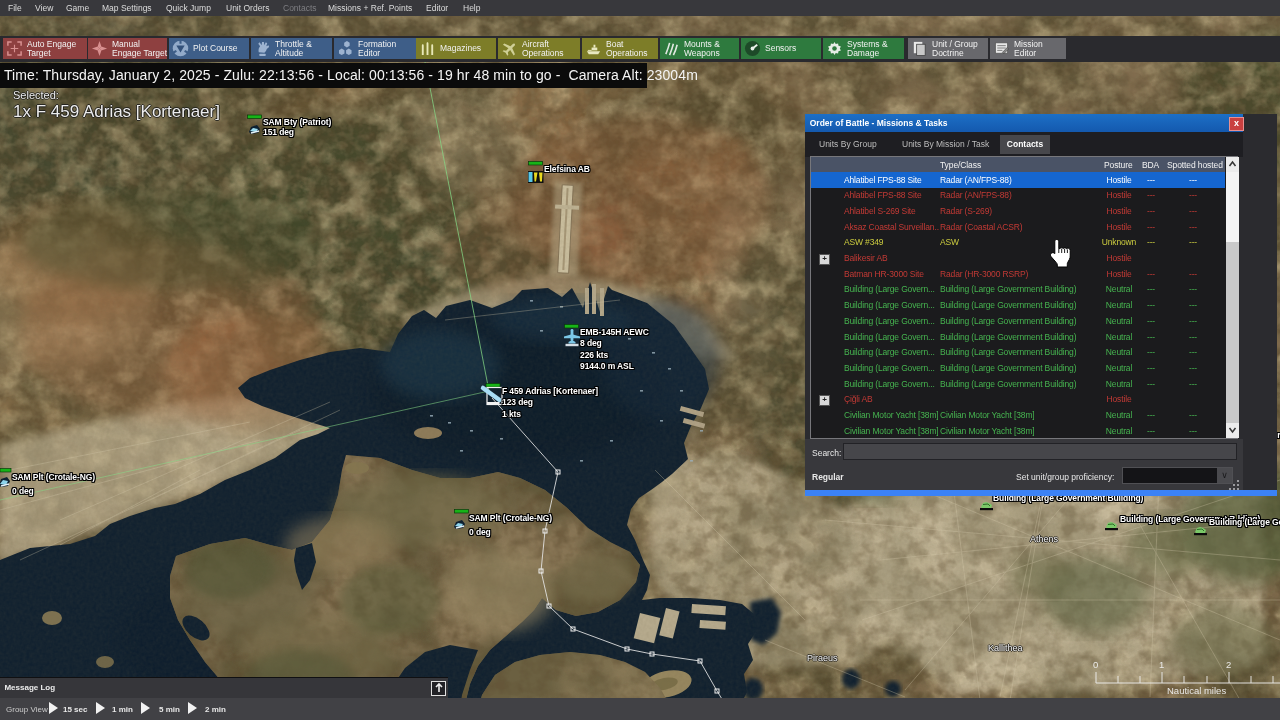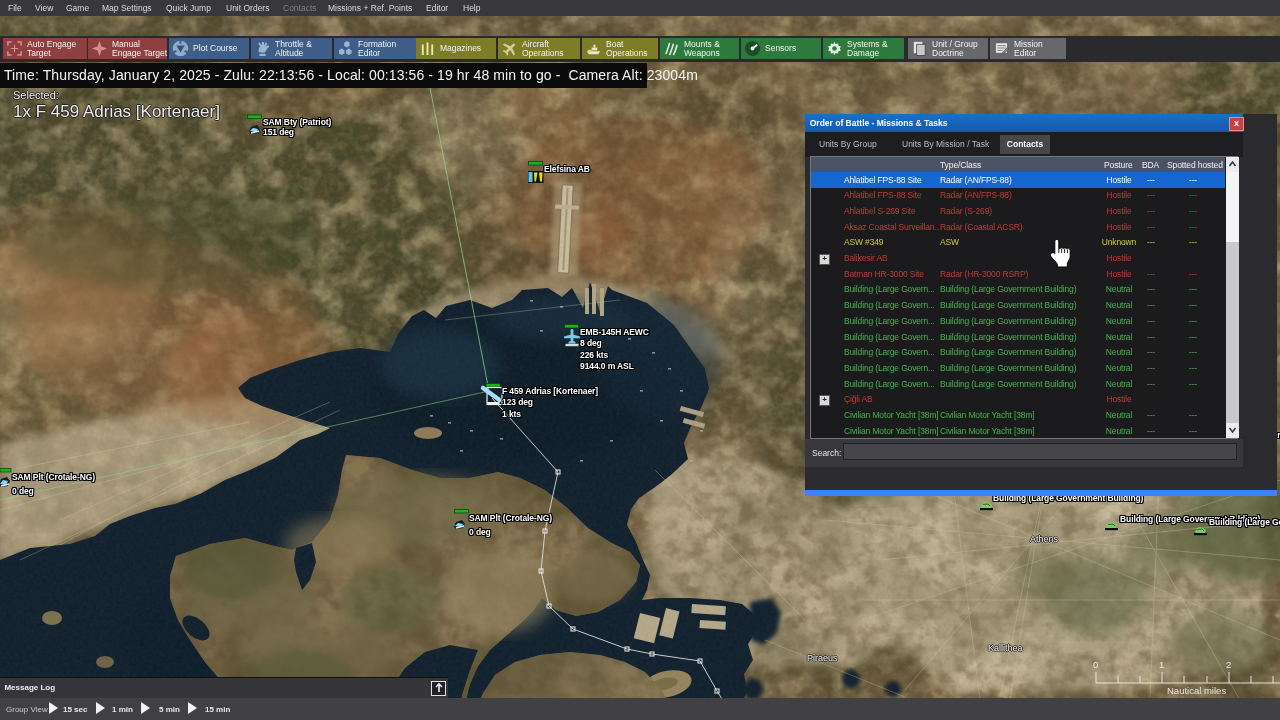--- a/index.html
+++ b/index.html
@@ -705,38 +705,55 @@
           <rect x="0" y="15" width="13" height="70" fill="#f4f4f4"></rect>
           <rect x="0" y="266" width="13" height="15" fill="#ececec"></rect>
           <path d="M3.5 271 L6.5 275 L9.5 271" stroke="#333" stroke-width="1.5" fill="none"></path>
         </svg>
       </div>
     </div>
     <div class="abs" id="psearch">
       <span style="position:absolute;left:7px;top:9px;">Search:</span>
       <div style="position:absolute;left:38px;top:4px;width:394px;height:17px;background:#46464a;border:1px solid #222226;box-sizing:border-box;"></div>
     </div>
+    <div class="abs" id="pbottom">
+      <span style="position:absolute;left:7px;top:5px;font-weight:bold;">Regular</span>
+      <span style="position:absolute;left:211px;top:5px;">Set unit/group proficiency:</span>
+      <div style="position:absolute;left:317px;top:0px;width:111px;height:17px;background:#141417;border:1px solid #505054;box-sizing:border-box;">
+        <div style="position:absolute;right:0;top:0;width:15px;height:15px;background:#4a4a4e;color:#19191c;font-size:9px;text-align:center;line-height:15px;">∨</div>
+      </div>
+      <svg style="position:absolute;left:424px;top:13px;" width="12" height="10">
+          <g fill="#9a9a9e">
+            <rect x="8" y="0" width="2" height="2"></rect>
+            <rect x="4" y="4" width="2" height="2"></rect>
+            <rect x="8" y="4" width="2" height="2"></rect>
+            <rect x="0" y="8" width="2" height="2"></rect>
+            <rect x="4" y="8" width="2" height="2"></rect>
+            <rect x="8" y="8" width="2" height="2"></rect>
+          </g>
+        </svg>
+    </div>
   </div>
 
   <div class="abs" id="msglog">&nbsp;&nbsp;Message Log
     <div style="position:absolute;left:431px;top:3px;width:15px;height:15px;background:#222226;border:1.5px solid #e0e0e0;box-sizing:border-box;">
       <svg width="14" height="13">
           <path d="M7 2 L7 10 M4 5 L7 2 L10 5" stroke="#eee" stroke-width="1.6" fill="none"></path>
         </svg>
     </div>
   </div>
 
   <div class="abs" id="btmbar">
     <span style="left:6px;color:#cbcbcb;">Group View</span>
     <div class="tri" style="left:49px;"></div>
     <span style="left:63px;font-weight:bold;">15 sec</span>
     <div class="tri" style="left:96px;"></div>
     <span style="left:112px;font-weight:bold;">1 min</span>
     <div class="tri" style="left:141px;"></div>
     <span style="left:159px;font-weight:bold;">5 min</span>
     <div class="tri" style="left:188px;"></div>
-    <span style="left:205px;font-weight:bold;">15 min</span>
+    <span style="left:205px;font-weight:bold;">2 min</span>
   </div>
   <svg class="abs" style="left:1048px;top:238px;z-index:50;" width="26" height="32" viewBox="0 0 26 32">
 <path d="M8.5 1.5 C10 1.5 10.8 2.4 10.8 3.8 L10.8 10.5 L12 10.6 C12.6 9.8 13.6 9.6 14.4 10 L15.4 10.6 C15.9 9.9 16.8 9.7 17.6 10.1 L18.7 10.7 C19.2 10.2 20 10 20.8 10.4 C21.7 10.8 22.2 11.5 22.2 12.5 L22.2 18 C22.2 19.2 22 20.3 21.4 21.4 L19.8 24.3 C19.3 25.2 19.3 25.6 19.3 26.5 L19.3 29 L9.3 29 L9.3 27 C9.3 26 8.9 25.3 8.1 24.4 L3.2 18.8 C2.3 17.8 2.2 16.4 3 15.5 C3.9 14.5 5.4 14.4 6.4 15.3 L6.8 15.7 L6.8 3.8 C6.8 2.4 7.3 1.5 8.5 1.5 Z" fill="#ffffff" stroke="#000" stroke-width="1"></path>
 <path d="M10.8 10.5 L10.8 15 M13.7 10.8 L13.7 15 M16.6 11 L16.6 15 M19.4 11.4 L19.4 15" stroke="#000" stroke-width="0.9" fill="none"></path>
 </svg>
 </div>
 
 </body></html>

